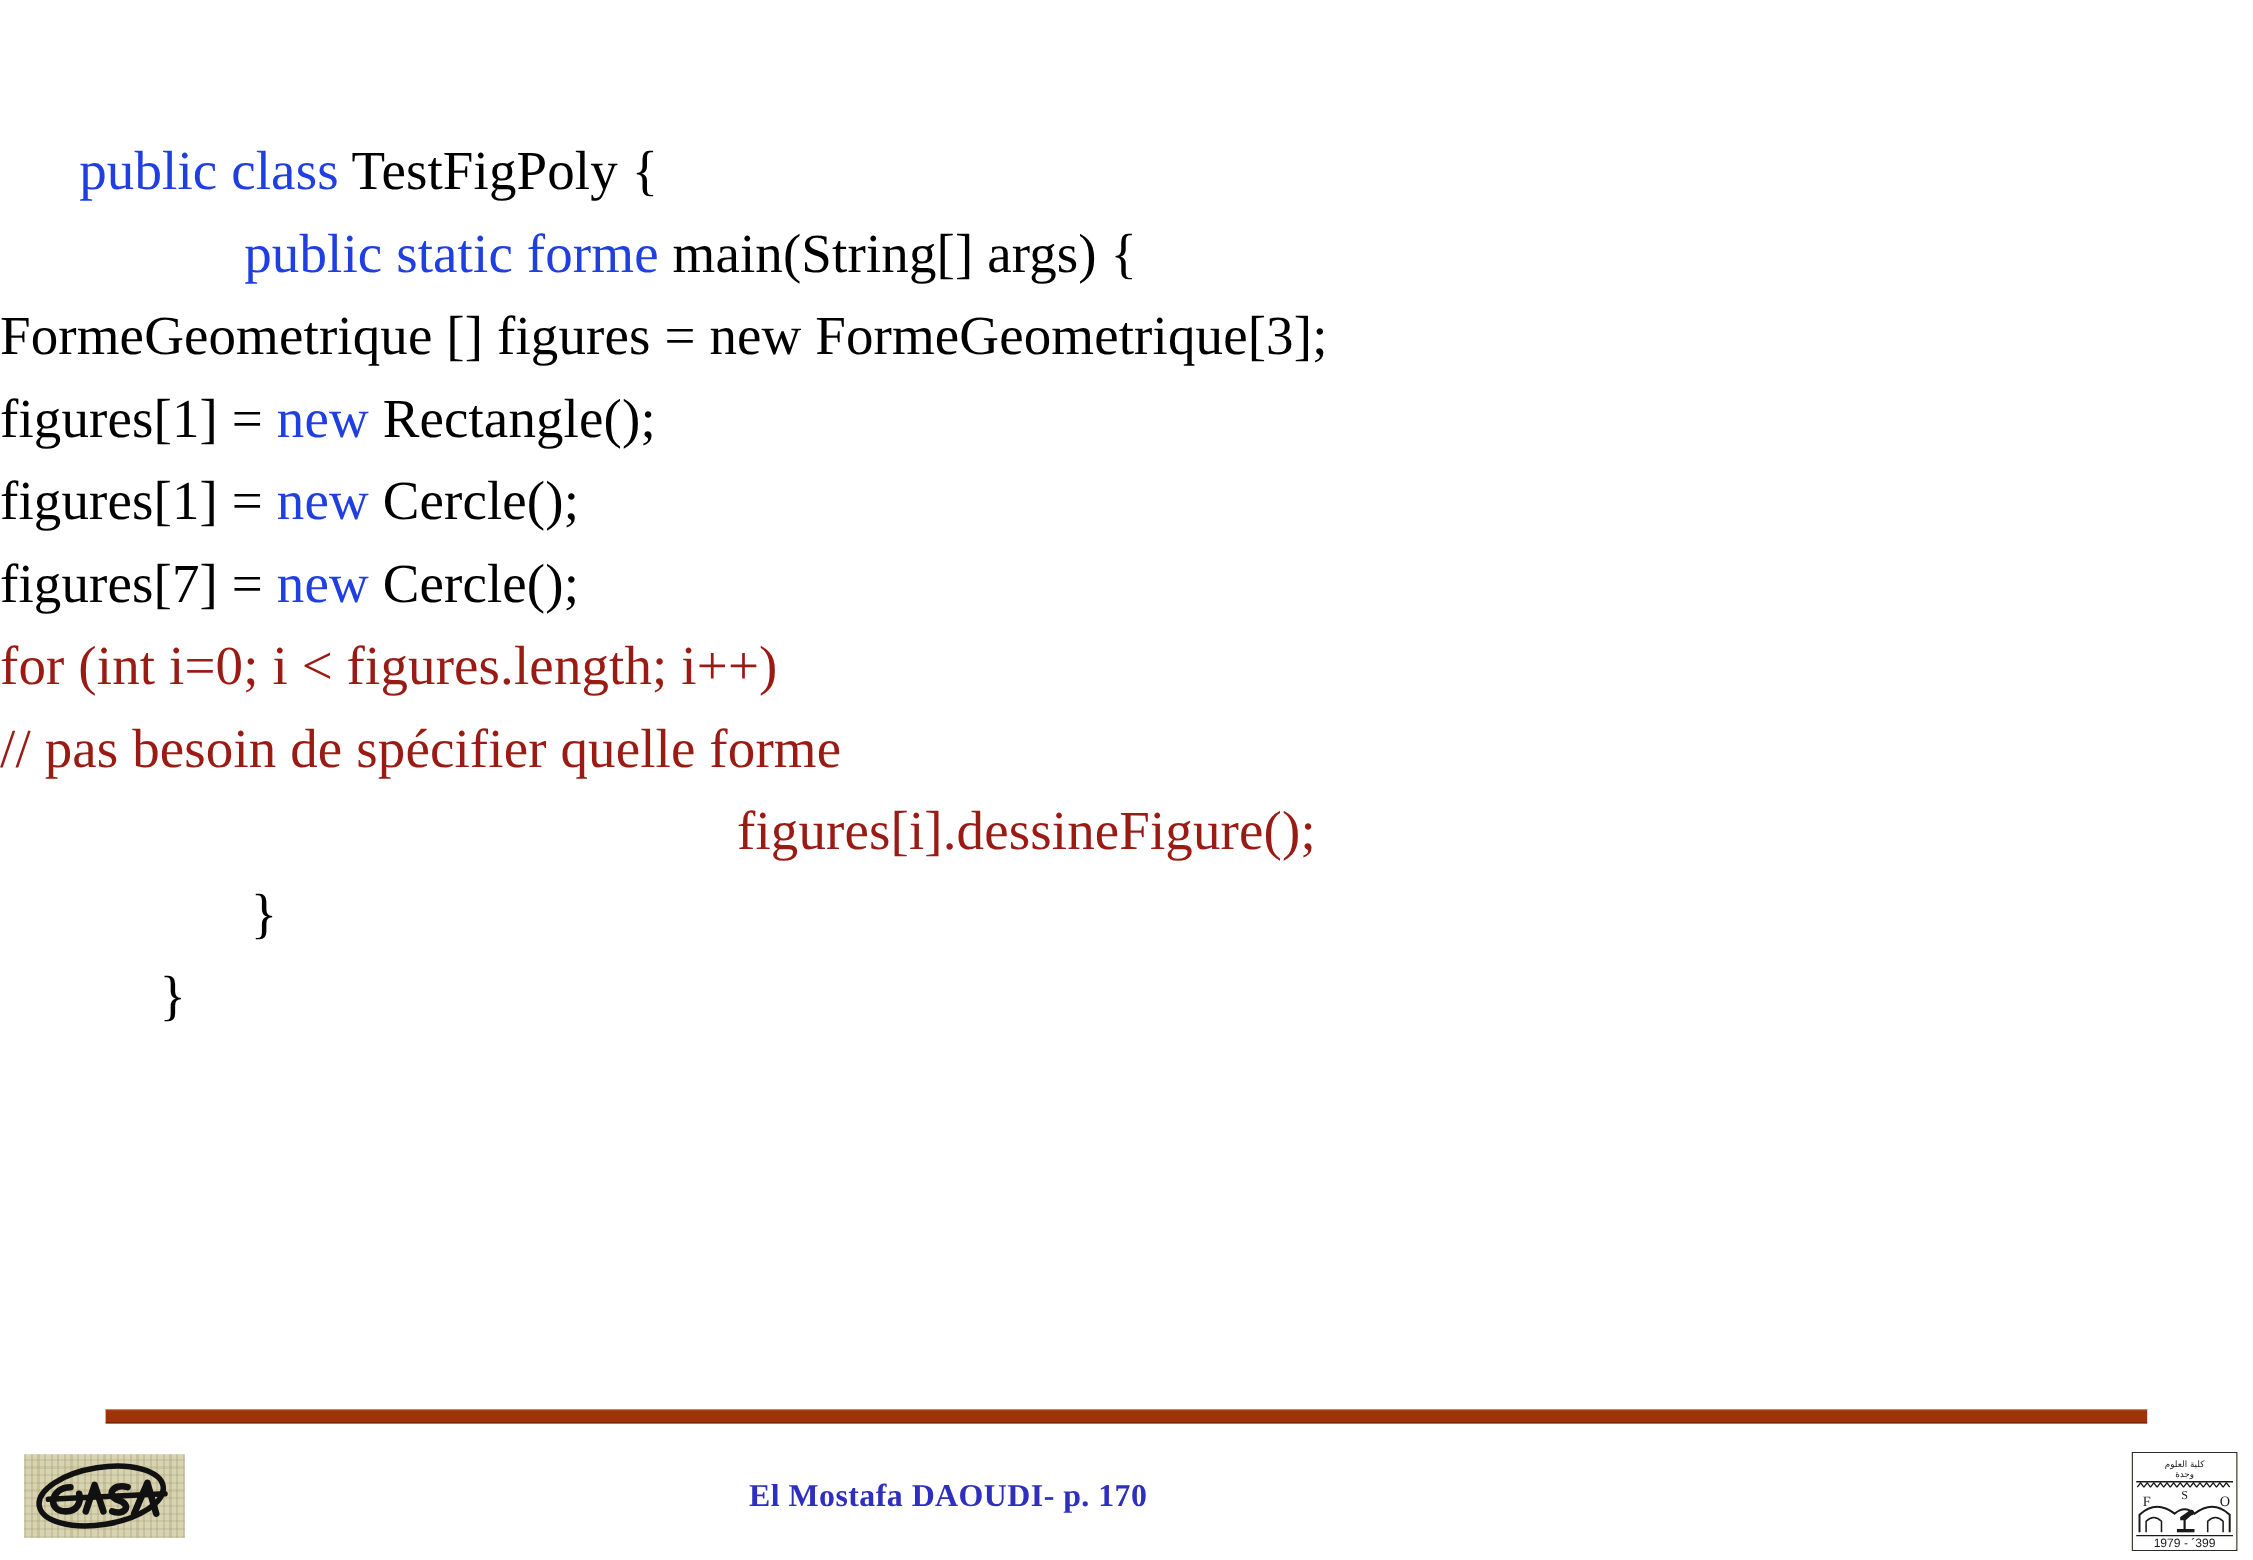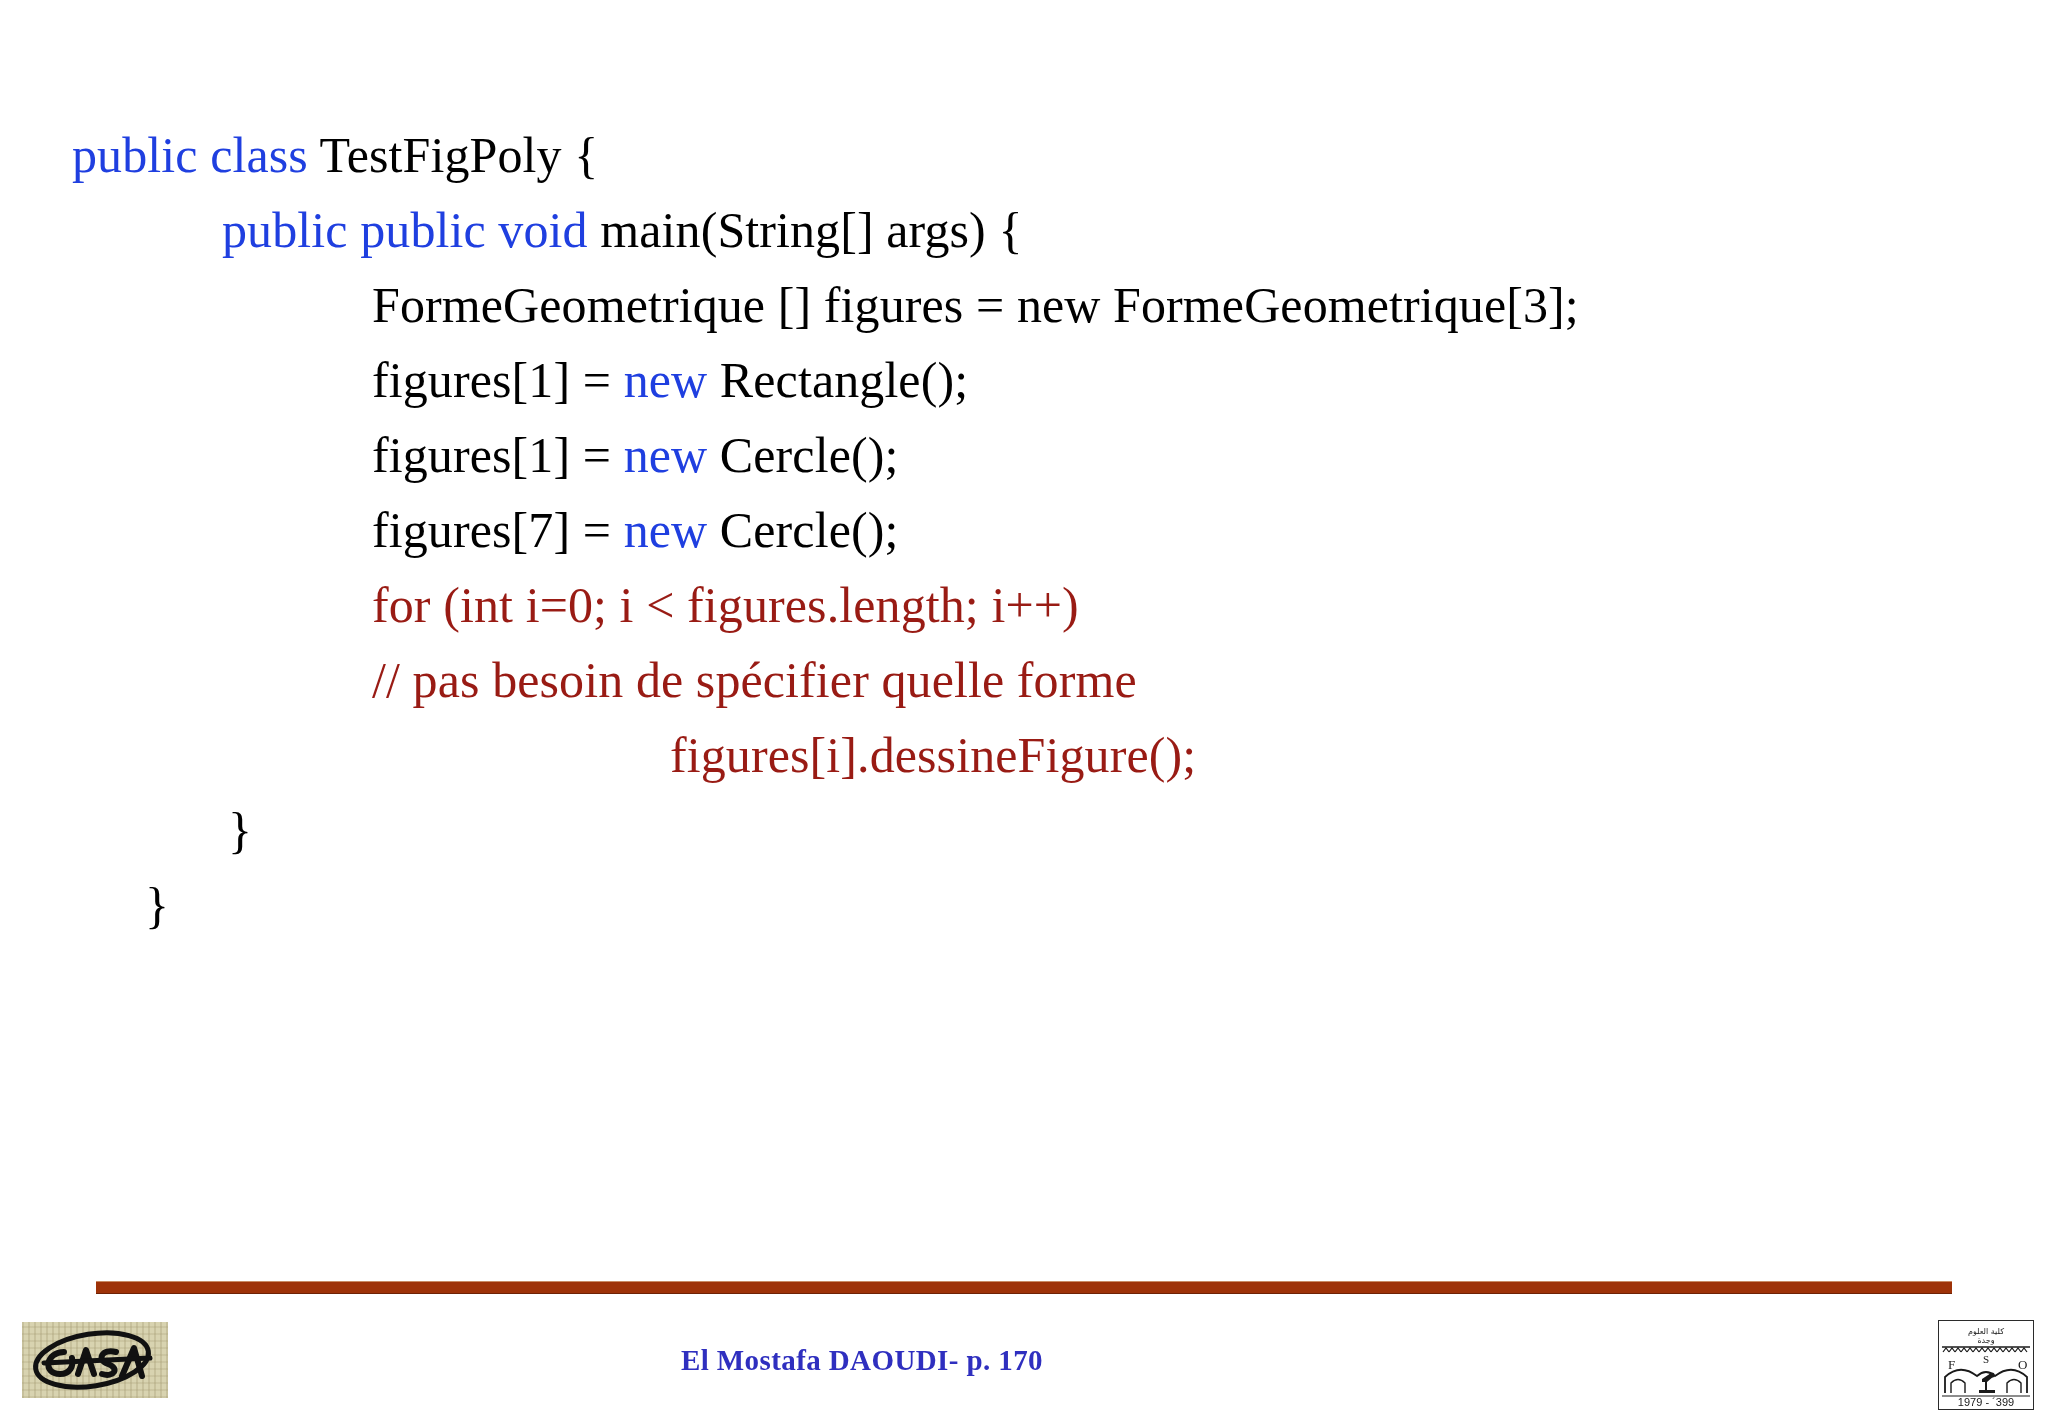--- a/index.html
+++ b/index.html
@@ -30,21 +30,21 @@
     color: #000000;
     letter-spacing: 0.1px;
   }
   .tok { white-space: pre; }
   .kw   { color: #1F3FE0; }
   .blk  { color: #000000; }
   .cmt  { color: #991B14; }
 
   .ind0 { padding-left: 72px; }
   .ind1 { padding-left: 222px; }
-  .ind2 { padding-left: 372px; }
+  .ind2 { }
   .ind3 { padding-left: 670px; }
   .indb1 { padding-left: 228px; }
   .indb0 { padding-left: 145px; }
 
   
   #footer-rule {
     position: absolute;
     left: 96px;
     top: 1281px;
     width: 1856px;
@@ -94,21 +94,21 @@
     box-sizing: border-box;
     overflow: hidden;
   }
   #logo-fso svg { display: block; }
 </style>
 </head>
 <body>
 
 <div id="code-block">
     <div class="code-line ind0"><span class="tok kw">public class </span><span class="tok blk">TestFigPoly {</span></div>
-    <div class="code-line ind1"><span class="tok kw">public public void </span><span class="tok blk">main(String[] args) {</span></div>
+    <div class="code-line ind1"><span class="tok kw">public static forme </span><span class="tok blk">main(String[] args) {</span></div>
     <div class="code-line ind2"><span class="tok blk">FormeGeometrique [] figures = new FormeGeometrique[3];</span></div>
     <div class="code-line ind2"><span class="tok blk">figures[1] = </span><span class="tok kw">new </span><span class="tok blk">Rectangle();</span></div>
     <div class="code-line ind2"><span class="tok blk">figures[1] = </span><span class="tok kw">new </span><span class="tok blk">Cercle();</span></div>
     <div class="code-line ind2"><span class="tok blk">figures[7] = </span><span class="tok kw">new </span><span class="tok blk">Cercle();</span></div>
     <div class="code-line ind2"><span class="tok cmt">for (int i=0; i &lt; figures.length; i++)</span></div>
     <div class="code-line ind2"><span class="tok cmt">// pas besoin de spécifier quelle forme</span></div>
     <div class="code-line ind3"><span class="tok cmt">figures[i].dessineFigure();</span></div>
     <div class="code-line indb1"><span class="tok blk">}</span></div>
     <div class="code-line indb0"><span class="tok blk">}</span></div>
   </div>

